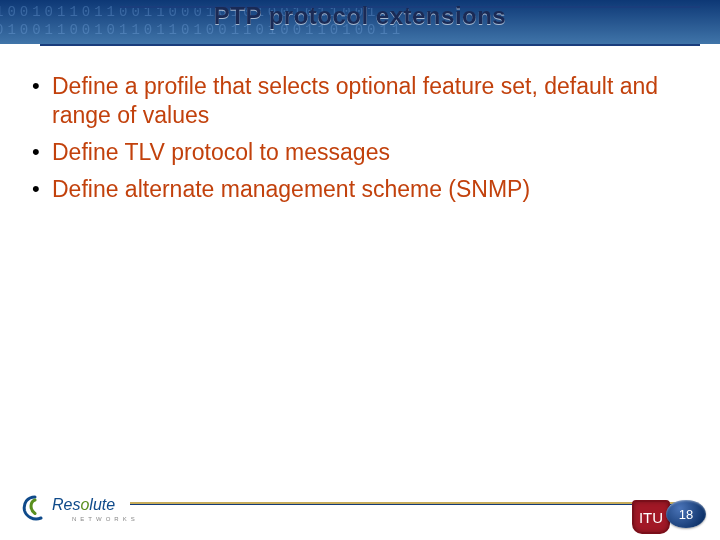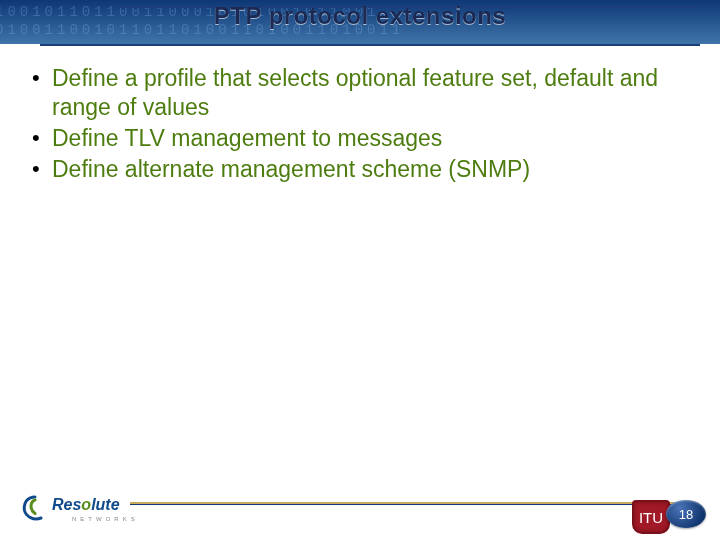--- a/index.html
+++ b/index.html
@@ -66,22 +66,22 @@
   ul.bullets {
     list-style: none;
     margin: 0;
     padding: 0;
   }
   ul.bullets li {
     position: relative;
     padding-left: 24px;
     font-size: 23px;
     line-height: 1.26;
-    color: #4d7c0f;
-    margin: 0 0 2px 0;
+    color: #c2410c;
+    margin: 8px 0 2px 0;
   }
   ul.bullets li::before {
     content: "•";
     position: absolute;
     left: 4px;
     top: 0;
     font-size: 22px;
     color: #000;
   }
 
@@ -109,21 +109,21 @@
     width: 110px;
     height: 36px;
   }
   .logo svg { width: 100%; height: 100%; }
   .logo-text {
     position: absolute;
     left: 32px;
     top: 2px;
     font-size: 16px;
     font-style: italic;
-    font-weight: bold;
+    font-weight: normal;
     color: #0f4a8a;
   }
   .logo-text .accent { color: #5a8f1e; }
   .logo-sub {
     position: absolute;
     left: 52px;
     top: 22px;
     font-size: 6px;
     letter-spacing: 4px;
     color: #888;
@@ -170,21 +170,21 @@
 <body>
 
 <div class="header-band"></div>
 <div class="header-rule-top"></div>
 <div class="header-rule-bottom"></div>
 <div class="title">PTP protocol extensions</div>
 
 <div class="body">
   <ul class="bullets">
     <li>Define a profile that selects optional feature set, default and range of values</li>
-    <li>Define TLV management to messages</li>
+    <li>Define TLV protocol to messages</li>
     <li>Define alternate management scheme (SNMP)</li>
   </ul>
 </div>
 
 <div class="footer">
   <div class="footer-rule"></div>
 
   <div class="logo">
     <svg viewBox="0 0 40 40" style="position:absolute; left:0; top:0; width:30px; height:30px;">
       <path d="M20 4 C10 4 4 12 6 22 C8 30 18 36 28 32" fill="none" stroke="#0f4a8a" stroke-width="4" stroke-linecap="round"></path>

